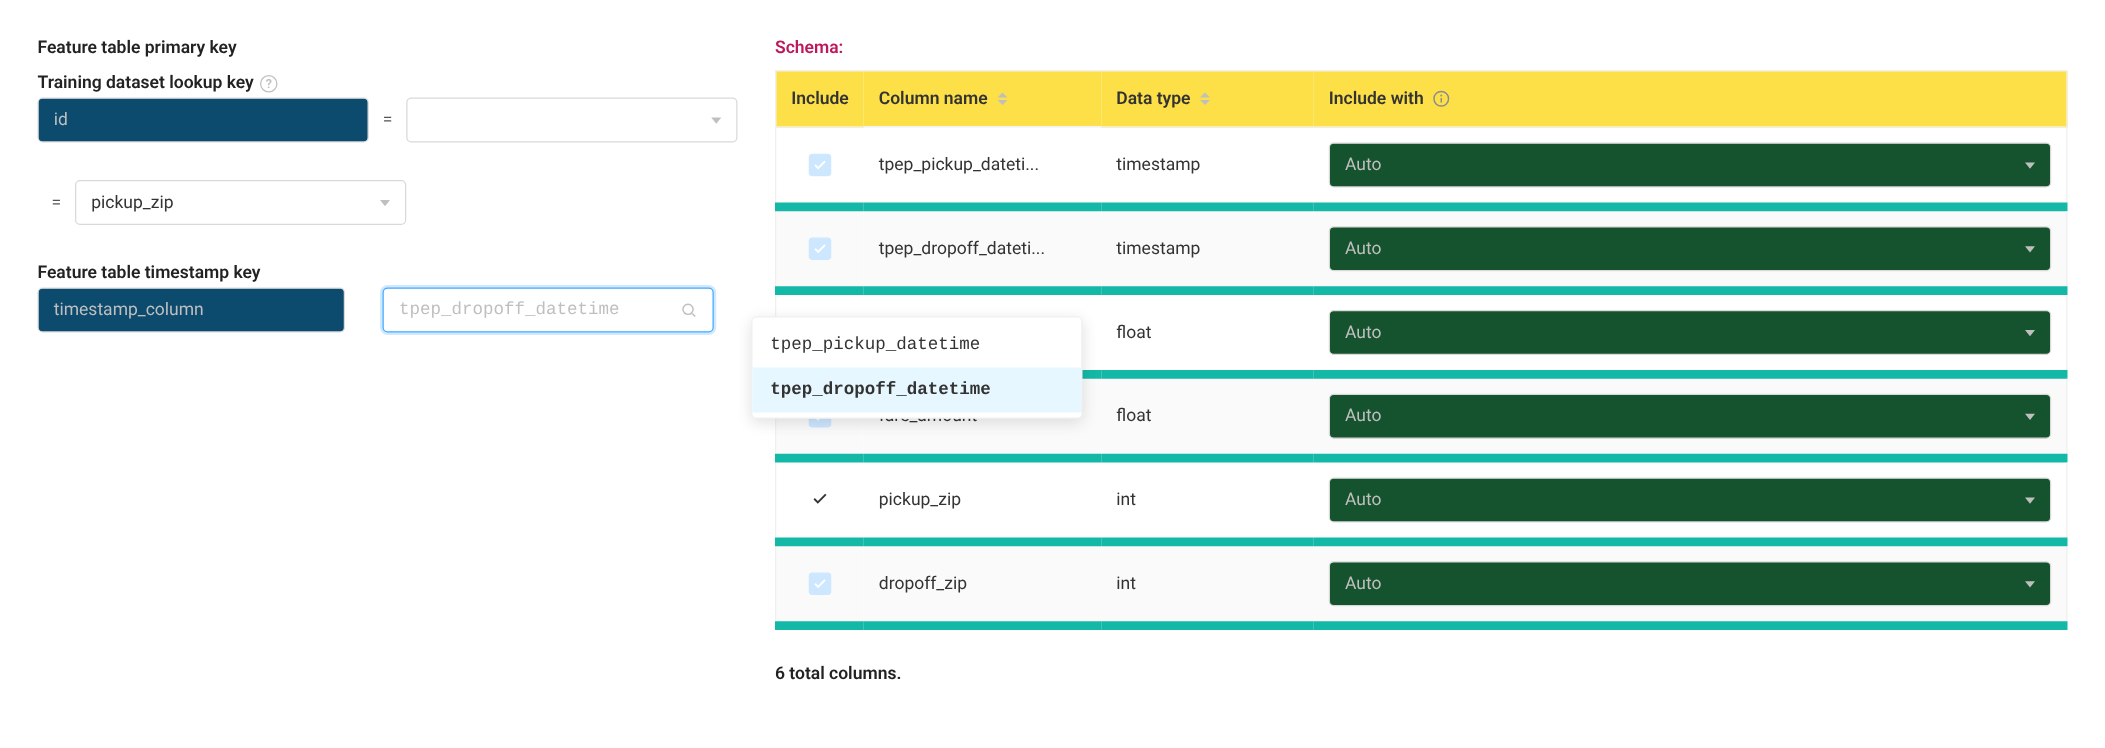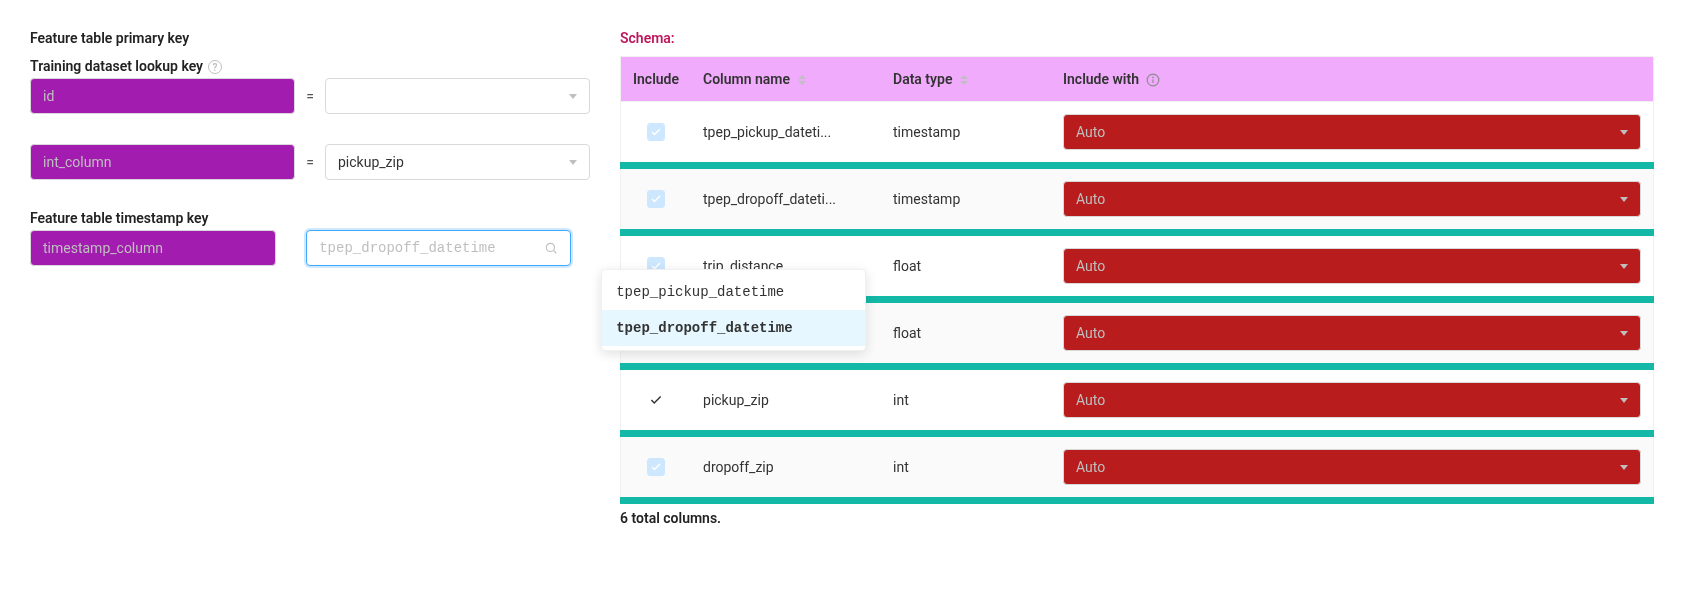--- a/index.html
+++ b/index.html
@@ -18,21 +18,21 @@
   .label-row { display: flex; gap: 0; margin-bottom: 4px; flex-direction: column; }
   .label-left { width: 265px; font-weight: 600; font-size: 14px; color: #222; }
   .label-right { flex: 1; font-weight: 600; font-size: 14px; color: #222; display: flex; align-items: flex-end; gap: 5px; margin-top: 12px; }
   .field-row { display: flex; align-items: center; margin-bottom: 30px; position: relative; }
   .eq { width: 30px; text-align: center; color: #555; font-size: 14px; }
   .input-box {
     width: 265px;
     height: 36px;
     border: 1px solid #d9d9d9;
     border-radius: 4px;
-    background: #a21caf;
+    background: #0c4a6e;
     color: #bfbfbf;
     padding: 0 12px;
     display: flex;
     align-items: center;
     font-size: 14px;
   }
   .select-box {
     width: 265px;
     height: 36px;
     border: 1px solid #d9d9d9;
@@ -59,21 +59,21 @@
   }
   .search-icon-svg { width: 14px; height: 14px; }
   .help-icon {
     width: 14px; height: 14px; border-radius: 50%;
     border: 1px solid #bfbfbf; display: inline-flex;
     align-items: center; justify-content: center;
     font-size: 10px; color: #bfbfbf;
   }
   .dropdown {
     position: absolute;
-    top: 39px;
+    top: 23px;
     left: 295px;
     width: 265px;
     background: #fff;
     border: 1px solid #f0f0f0;
     border-radius: 4px;
     box-shadow: 0 3px 12px rgba(0,0,0,0.12);
     z-index: 10;
     padding: 4px 0;
   }
   .dropdown-item {
@@ -90,21 +90,21 @@
   .ts-section .field-row { margin-bottom: 0; }
   .ts-select-wrap { position: relative; width: 308px; margin-left: 30px; font-family: Liberation Mono, monospace; }
 
   .schema-title { font-weight: 600; font-size: 14px; margin-bottom: 10px; color: #be185d; }
   table.schema {
     width: 100%;
     border-collapse: collapse;
     border: 1px solid #f0f0f0;
   }
   table.schema th {
-    background: #f0abfc;
+    background: #fde047;
     font-weight: 600;
     text-align: left;
     padding: 14px 12px;
     font-size: 14px;
     color: #333;
     border-bottom: 1px solid #f0f0f0;
   }
   table.schema td {
     padding: 12px;
     font-size: 14px;
@@ -141,29 +141,29 @@
   .info-icon {
     width: 14px; height: 14px; margin-left: 4px;
     display: inline-flex; align-items: center; justify-content: center;
     vertical-align: middle;
   }
   .impute-select {
     width: 100%;
     height: 36px;
     border: 1px solid #d9d9d9;
     border-radius: 4px;
-    background: #b91c1c;
+    background: #14532d;
     padding: 0 12px;
     display: flex;
     align-items: center;
     justify-content: space-between;
     color: #bfbfbf;
     font-size: 14px;
   }
-  .footer-text { font-weight: 600; font-size: 14px; margin-top: 6px; color: #222; }
+  .footer-text { font-weight: 600; font-size: 14px; margin-top: 27px; color: #222; }
 </style>
 </head>
 <body>
 
 <div class="left-panel">
   <div class="label-row">
     <div class="label-left">Feature table primary key</div>
     <div class="label-right">
       <span>Training dataset lookup key</span>
       <span class="help-icon">?</span>
@@ -175,23 +175,20 @@
       <span>id</span>
     </div>
     <div class="eq">=</div>
     <div class="select-box">
       <span class="placeholder"></span>
       <span class="chevron"></span>
     </div>
   </div>
 
   <div class="field-row">
-    <div class="input-box">
-      <span>int_column</span>
-    </div>
     <div class="eq">=</div>
     <div class="select-box">
       <span>pickup_zip</span>
       <span class="chevron"></span>
     </div>
   </div>
 
   <div class="ts-section">
     <div class="label-row">
       <div class="label-left">Feature table timestamp key</div>

